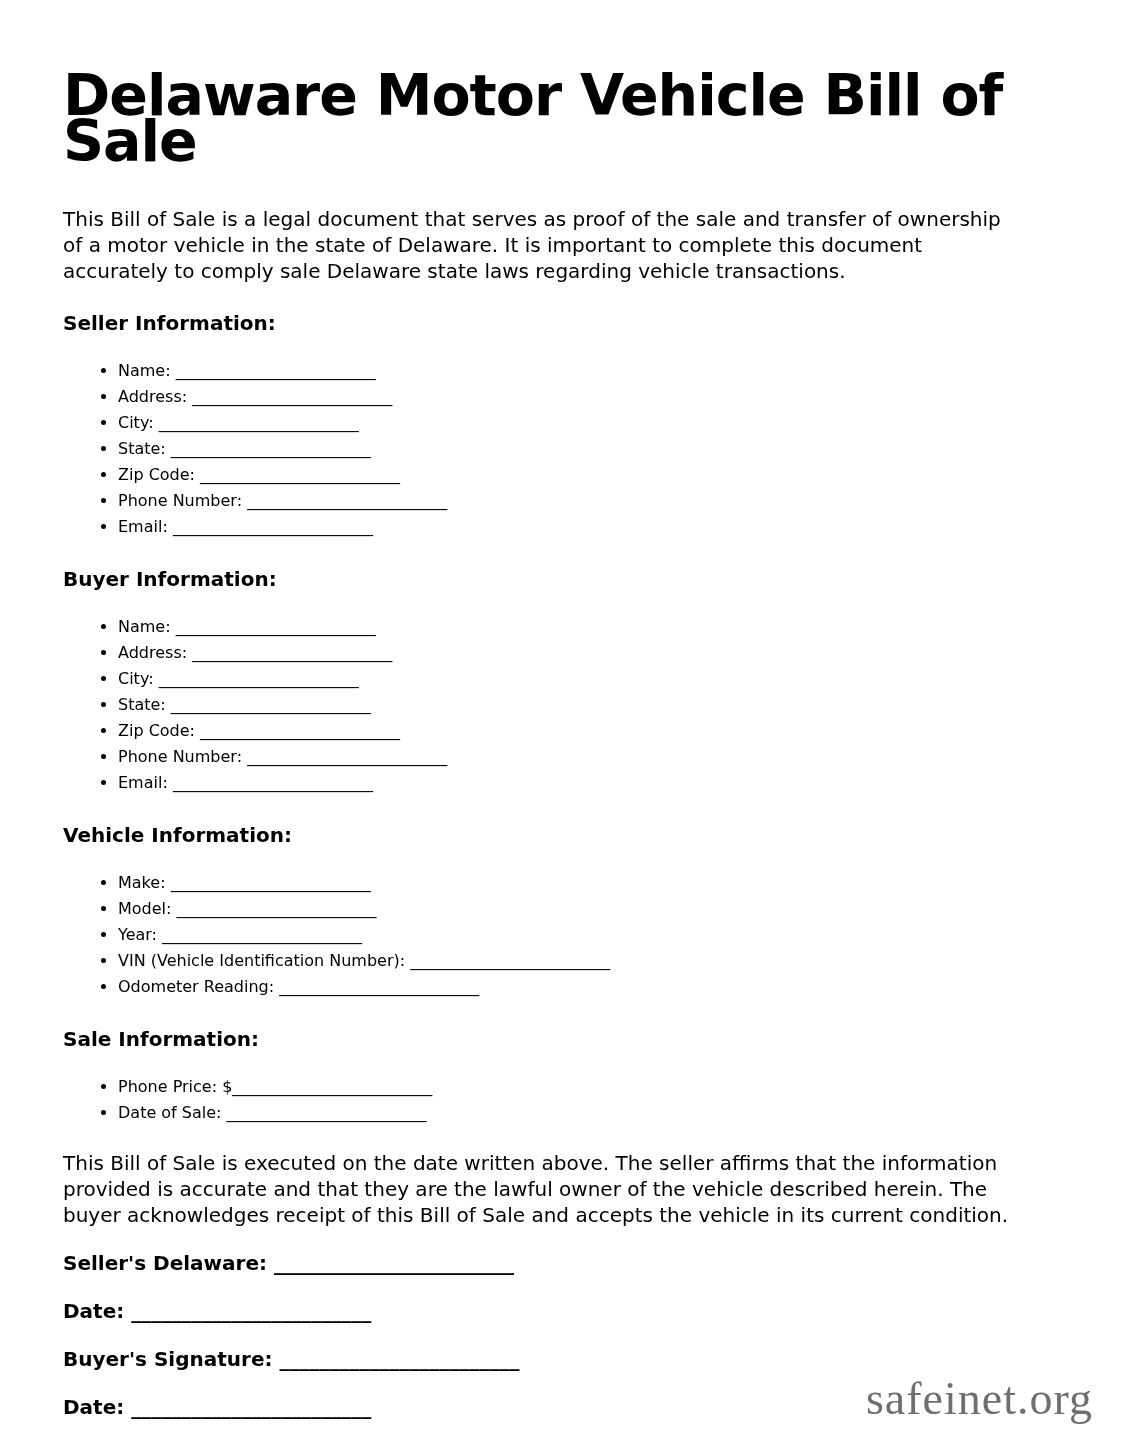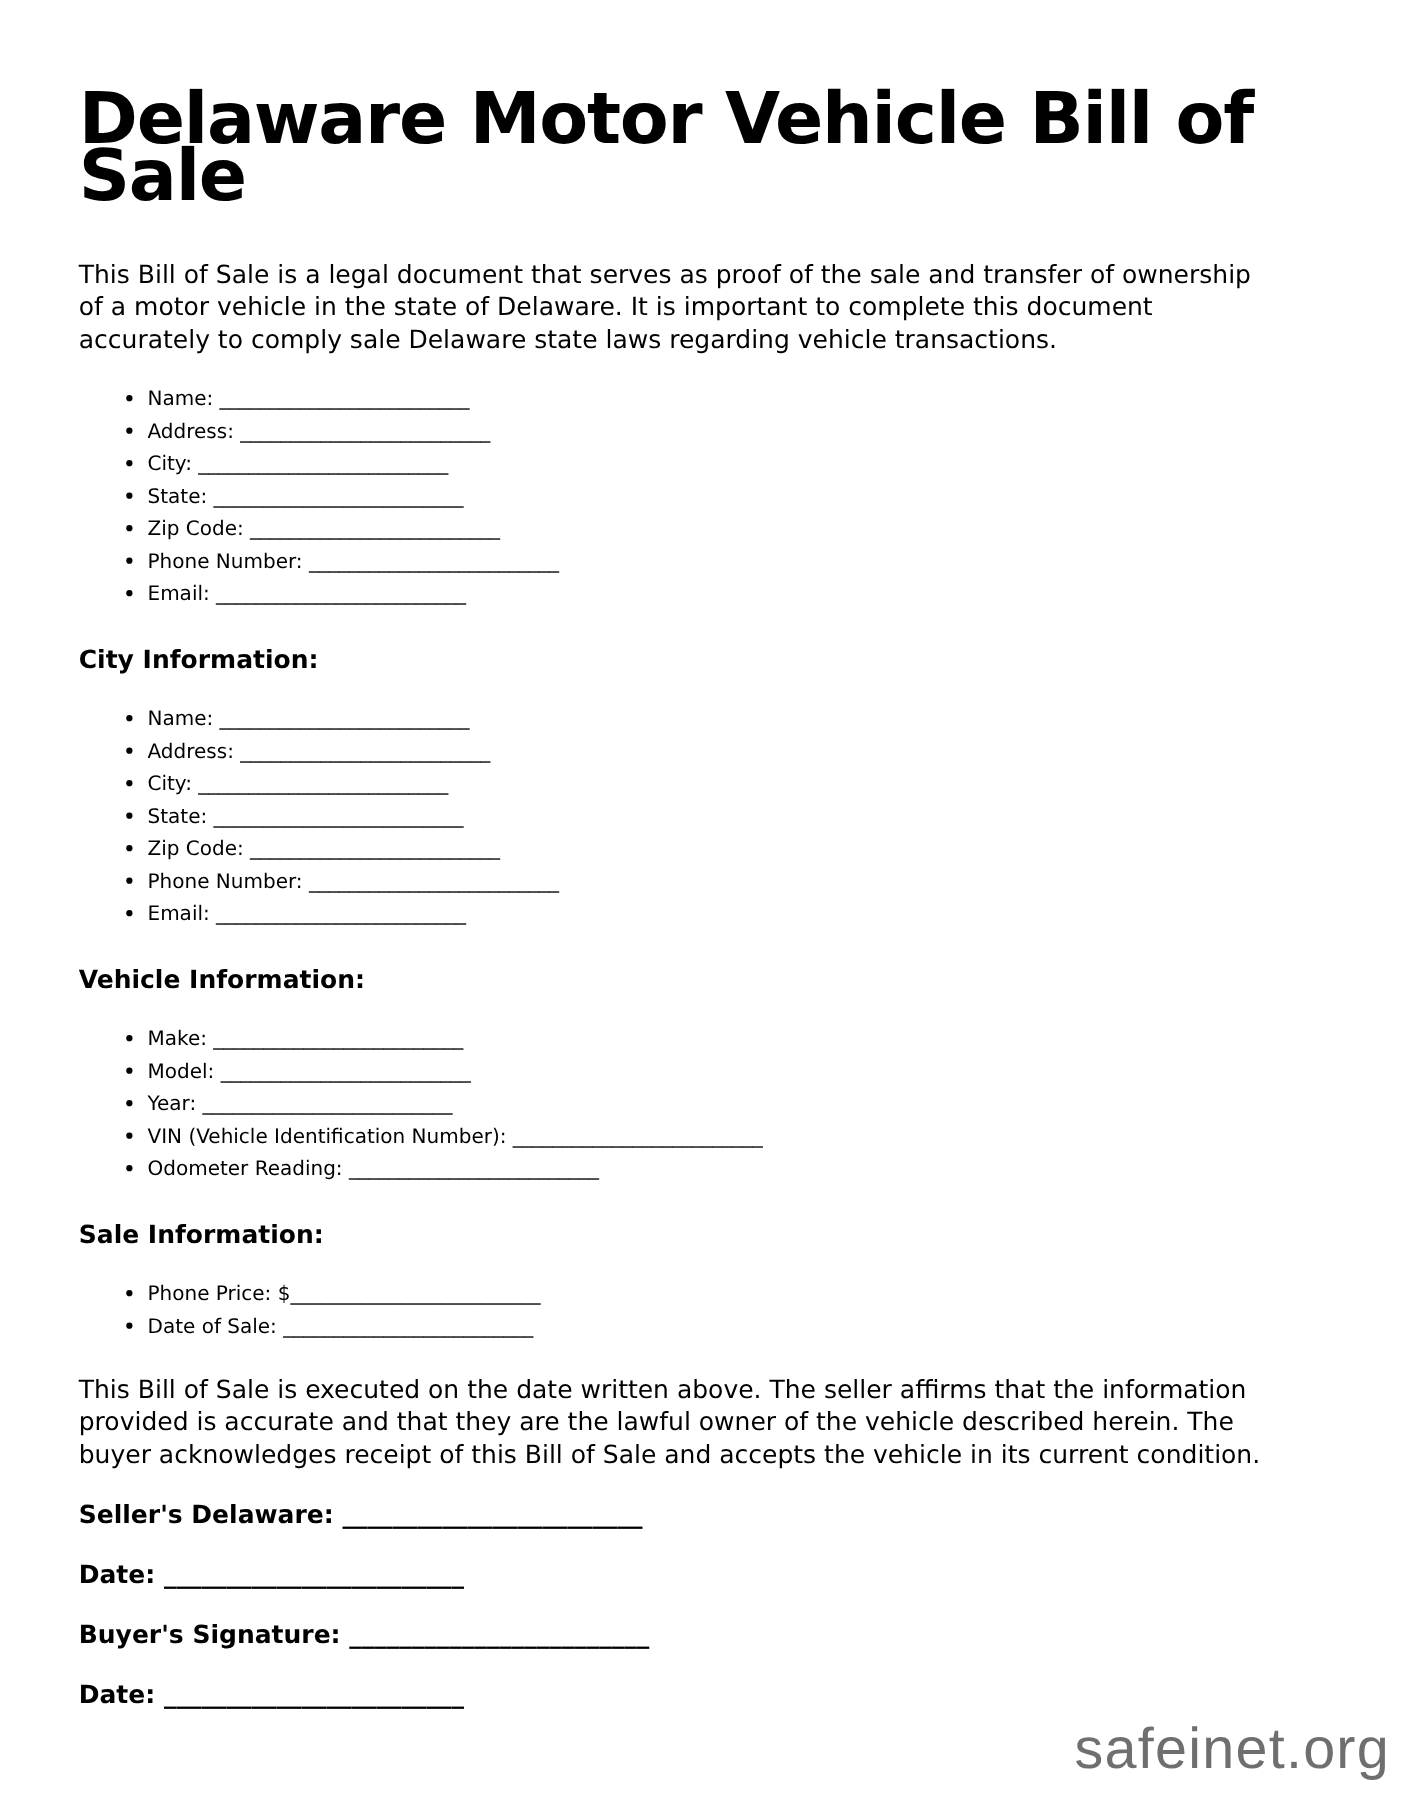--- a/index.html
+++ b/index.html
@@ -56,48 +56,49 @@
     white-space: nowrap;
   }
   .sig-row {
     font-size: 20px;
     line-height: 26px;
     font-weight: bold;
     margin: 22px 0 0 0;
   }
   .watermark {
     position: absolute;
-    right: 12px;
+    right: 31px;
     bottom: 30px;
-    font-family: Liberation Sans, sans-serif;
+    font-family: Liberation Serif, serif;
     font-size: 46px;
     letter-spacing: 1px;
     color: #6f6f6f;
   }
 </style>
 </head>
 <body>
 
 <div class="page">
 
   <h1 class="doc-title">Delaware Motor Vehicle Bill of Sale</h1>
 
   <p class="para">This Bill of Sale is a legal document that serves as proof of the sale and transfer of ownership of a motor vehicle in the state of Delaware. It is important to complete this document accurately to comply sale Delaware state laws regarding vehicle transactions.</p>
 
   <div id="sections">
+      <h2 class="section-heading">Seller Information:</h2>
       <ul class="field-list">
         <li><span class="field-label">Name: </span><span class="blank-line">_________________________</span></li>
         <li><span class="field-label">Address: </span><span class="blank-line">_________________________</span></li>
         <li><span class="field-label">City: </span><span class="blank-line">_________________________</span></li>
         <li><span class="field-label">State: </span><span class="blank-line">_________________________</span></li>
         <li><span class="field-label">Zip Code: </span><span class="blank-line">_________________________</span></li>
         <li><span class="field-label">Phone Number: </span><span class="blank-line">_________________________</span></li>
         <li><span class="field-label">Email: </span><span class="blank-line">_________________________</span></li>
       </ul>
-      <h2 class="section-heading">City Information:</h2>
+      <h2 class="section-heading">Buyer Information:</h2>
       <ul class="field-list">
         <li><span class="field-label">Name: </span><span class="blank-line">_________________________</span></li>
         <li><span class="field-label">Address: </span><span class="blank-line">_________________________</span></li>
         <li><span class="field-label">City: </span><span class="blank-line">_________________________</span></li>
         <li><span class="field-label">State: </span><span class="blank-line">_________________________</span></li>
         <li><span class="field-label">Zip Code: </span><span class="blank-line">_________________________</span></li>
         <li><span class="field-label">Phone Number: </span><span class="blank-line">_________________________</span></li>
         <li><span class="field-label">Email: </span><span class="blank-line">_________________________</span></li>
       </ul>
       <h2 class="section-heading">Vehicle Information:</h2>

